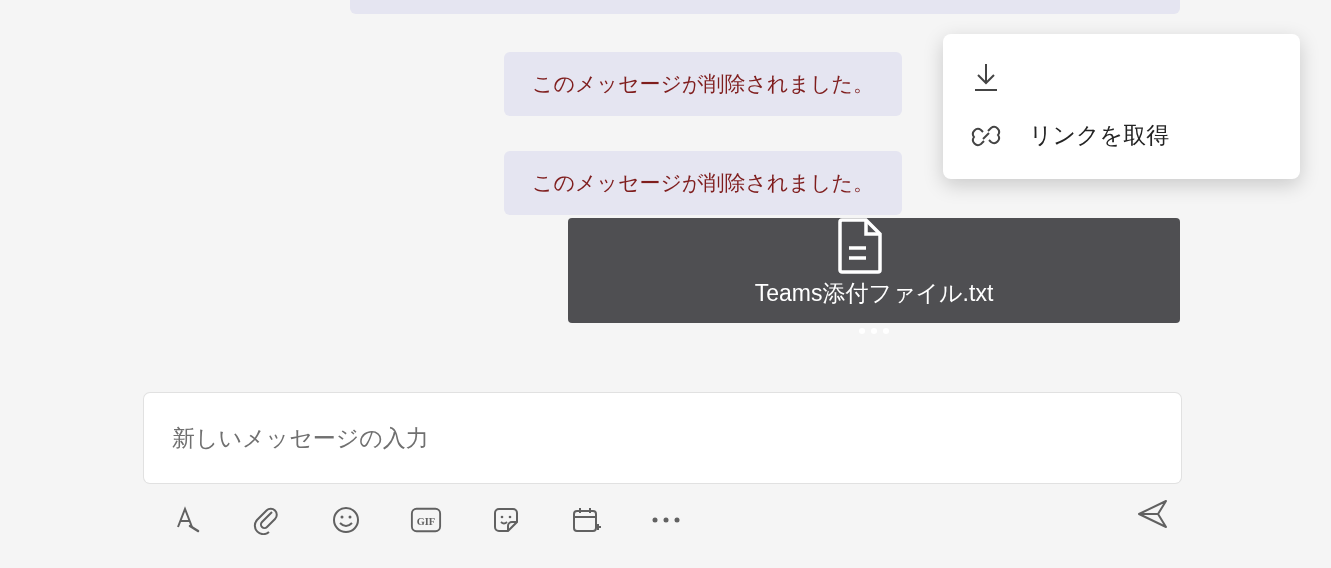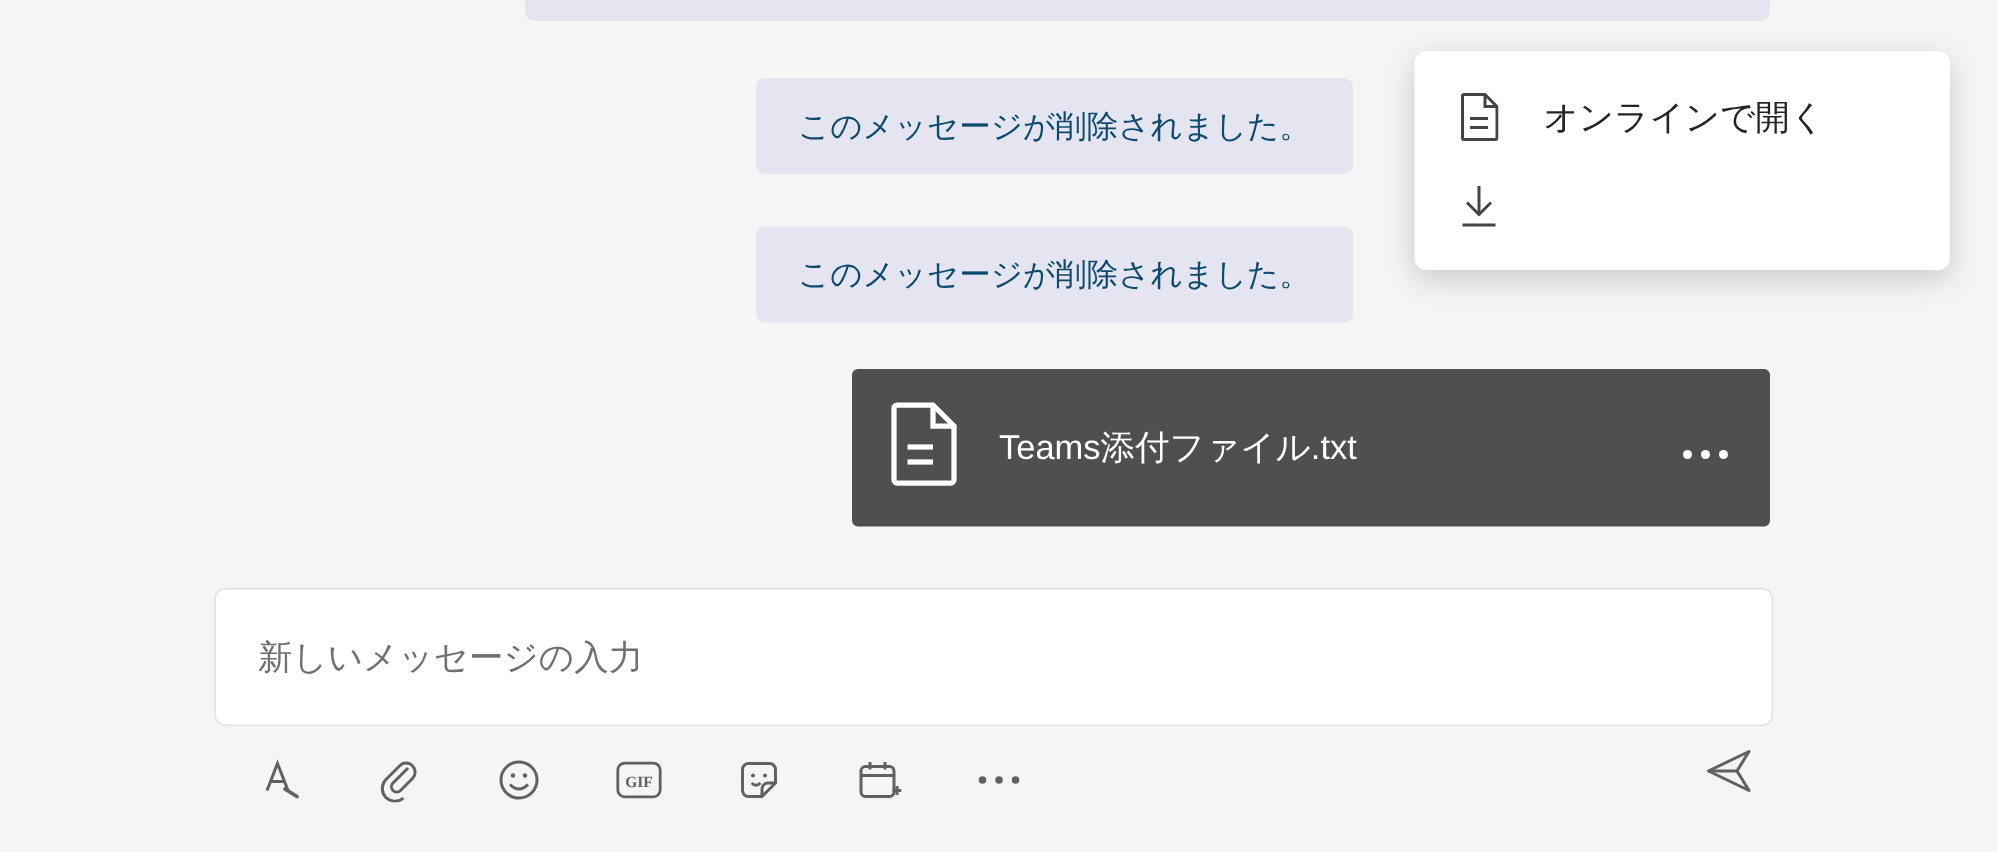--- a/index.html
+++ b/index.html
@@ -5,39 +5,40 @@
   * { box-sizing: border-box; margin: 0; padding: 0; }
   html, body { width: 1331px; height: 568px; background: #f5f5f5; font-family: "Segoe UI", "Yu Gothic UI", sans-serif; overflow: hidden; }
   .chat-area { position: relative; width: 100%; height: 100%; }
 
   .msg-bubble {
     position: absolute;
     background: #e5e5f1;
     border-radius: 6px;
     padding: 18px 28px;
     font-size: 21px;
-    color: #0c4a6e;
+    color: #7f1d1d;
     white-space: nowrap;
   }
   .msg0 { left: 350px; top: -16px; width: 830px; height: 30px; padding: 0; }
   .msg1 { left: 504px; top: 52px; }
   .msg2 { left: 504px; top: 151px; }
 
   .attachment-card {
     position: absolute;
     left: 568px;
-    top: 246px;
+    top: 218px;
     width: 612px;
     height: 105px;
     background: #4f4f52;
     border-radius: 4px;
     display: flex;
     align-items: center;
-    padding: 0 26px;
+    padding: 0 9px;
     color: #fff;
+    flex-direction: column;
   }
   .attachment-card .file-icon { flex: 0 0 auto; margin-right: 28px; }
   .attachment-card .file-name { font-size: 23px; flex: 1 1 auto; }
   .attachment-card .more { flex: 0 0 auto; font-size: 30px; letter-spacing: 2px; cursor: pointer; color: #fff; }
 
   .context-menu {
     position: absolute;
     left: 943px;
     top: 34px;
     width: 357px;
@@ -129,40 +130,39 @@
     <span class="more">
       <svg width="34" height="10" viewBox="0 0 34 10">
         <circle cx="5" cy="5" r="3" fill="#fff"></circle>
         <circle cx="17" cy="5" r="3" fill="#fff"></circle>
         <circle cx="29" cy="5" r="3" fill="#fff"></circle>
       </svg>
     </span>
   </div>
 
   <div class="context-menu">
-    <div class="menu-item">
-      <span class="mi-icon">
-        <svg width="26" height="32" viewBox="0 0 26 32" fill="none">
-          <path d="M3 1 H17 L25 9 V30 A1 1 0 0 1 24 31 H3 A1 1 0 0 1 2 30 V2 A1 1 0 0 1 3 1 Z" stroke="#444" stroke-width="2" fill="none"></path>
-          <path d="M17 1 V9 H25" stroke="#444" stroke-width="2" fill="none"></path>
-          <line x1="7" y1="17" x2="19" y2="17" stroke="#444" stroke-width="2"></line>
-          <line x1="7" y1="23" x2="19" y2="23" stroke="#444" stroke-width="2"></line>
-        </svg>
-      </span>
-      <span>オンラインで開く</span>
-    </div>
     <div class="menu-item">
       <span class="mi-icon">
         <svg width="26" height="30" viewBox="0 0 26 30" fill="none">
           <line x1="13" y1="2" x2="13" y2="20" stroke="#444" stroke-width="2"></line>
           <polyline points="5,13 13,21 21,13" stroke="#444" stroke-width="2" fill="none"></polyline>
           <line x1="2" y1="28" x2="24" y2="28" stroke="#444" stroke-width="2"></line>
         </svg>
       </span>
     </div>
+    <div class="menu-item">
+      <span class="mi-icon">
+        <svg width="30" height="30" viewBox="0 0 30 30" fill="none">
+          <path d="M12 18 L18 12" stroke="#444" stroke-width="2"></path>
+          <path d="M10 20 L7 23 A5 5 0 0 1 0 16 L0 16 A5 5 0 0 1 7 9 L9 11" stroke="#444" stroke-width="2" fill="none" transform="translate(3,0)"></path>
+          <path d="M20 10 L23 7 A5 5 0 0 1 30 14 L30 14 A5 5 0 0 1 23 21 L21 19" stroke="#444" stroke-width="2" fill="none" transform="translate(-3,0)"></path>
+        </svg>
+      </span>
+      <span>リンクを取得</span>
+    </div>
   </div>
 
   <div class="compose-box">
     <input type="text" placeholder="新しいメッセージの入力" style="">
   </div>
 
   <div class="toolbar">
     <span class="tb-btn">
       <svg width="30" height="30" viewBox="0 0 30 30" fill="none">
         <path d="M7 22 L14 4 L21 22" stroke="#616161" stroke-width="2" fill="none"></path>

